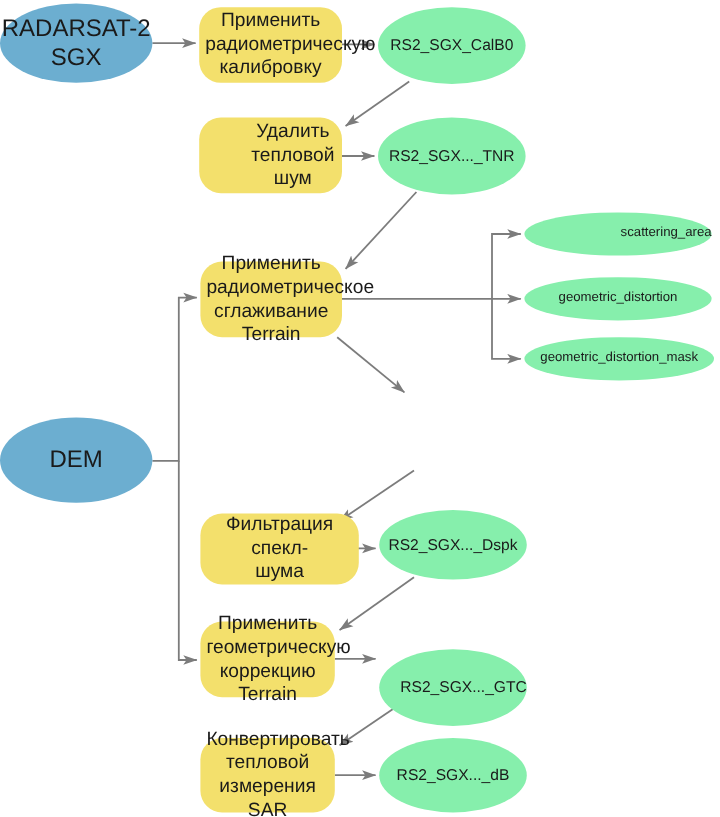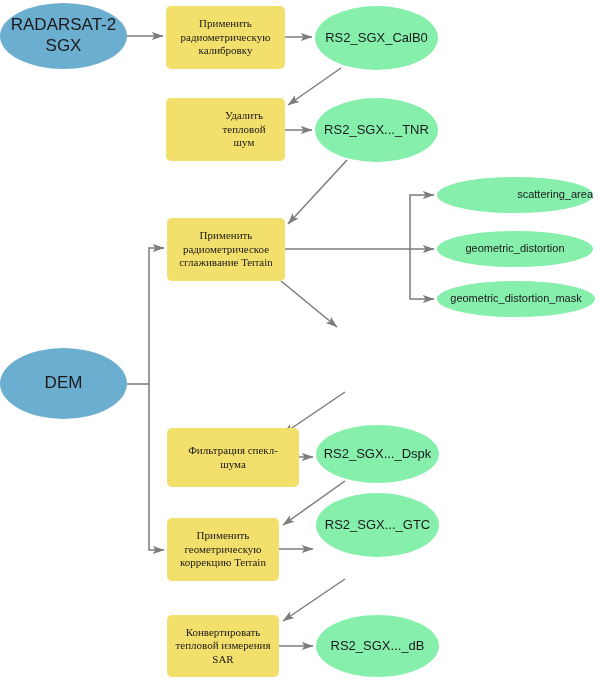--- a/index.html
+++ b/index.html
@@ -29,36 +29,35 @@
     align-items: center;
     justify-content: center;
     text-align: center;
     box-sizing: border-box;
     color: #1a1a1a;
     line-height: 1.22;
   }
   .node-ellipse-blue {
     background: #6CAED0;
     border-radius: 50%;
-    font-size: 17px;
+    font-size: 20px;
   }
   .node-ellipse-green {
     background: #86efac;
     border-radius: 50%;
     font-size: 13px;
   }
   .node-ellipse-green.small {
     font-size: 11px;
   }
   .node-box-yellow {
     background: #F3E06C;
-    border-radius: 5px;
-    font-size: 11px;
+    border-radius: 18px;
+    font-size: 16px;
     padding: 2px 5px;
-    font-family: Liberation Serif, serif;
   }
   .node-label {
     white-space: pre-line;
     display: block;
     width: 100%;
   }
 </style>
 </head>
 <body>
 
@@ -163,21 +162,21 @@
   <div class="node node-ellipse-green" style="left:316px;top:425px;width:123px;height:58px;">
     <span class="node-label">RS2_SGX..._Dspk</span>
   </div>
 
   <div class="node node-box-yellow" style="left:167px;top:518px;width:112px;height:63px;">
     <span class="node-label">Применить
 геометрическую
 коррекцию Terrain</span>
   </div>
 
-  <div class="node node-ellipse-green" style="left:316px;top:493px;width:123px;height:64px;">
+  <div class="node node-ellipse-green" style="left:316px;top:541px;width:123px;height:64px;text-align:right;">
     <span class="node-label">RS2_SGX..._GTC</span>
   </div>
 
   <div class="node node-box-yellow" style="left:167px;top:615px;width:112px;height:62px;">
     <span class="node-label">Конвертировать
 тепловой измерения
 SAR</span>
   </div>
 
   <div class="node node-ellipse-green" style="left:316px;top:615px;width:123px;height:62px;">

